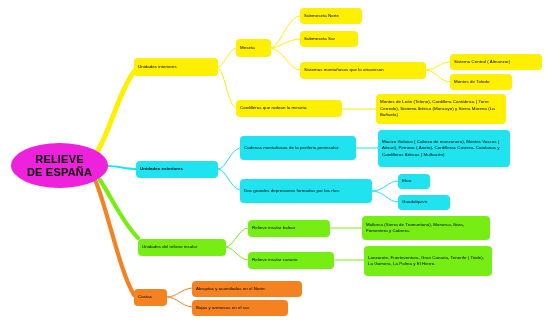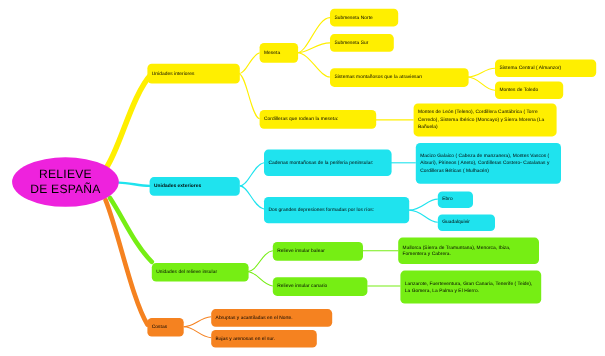--- a/index.html
+++ b/index.html
@@ -38,21 +38,21 @@
     letter-spacing: 0.05px;
   }
   .node.center {
     border-radius: 50%;
     justify-content: flex-start;
     text-align: center;
     font-size: 11px;
     line-height: 1.12;
     letter-spacing: 0.2px;
     padding: 0;
-    font-weight: normal;
+    font-weight: bold;
   }
   .node.bold {
     font-weight: bold;
   }
   .node .txt {
     display: block;
     width: 100%;
     white-space: pre-line;
   }
 </style>

